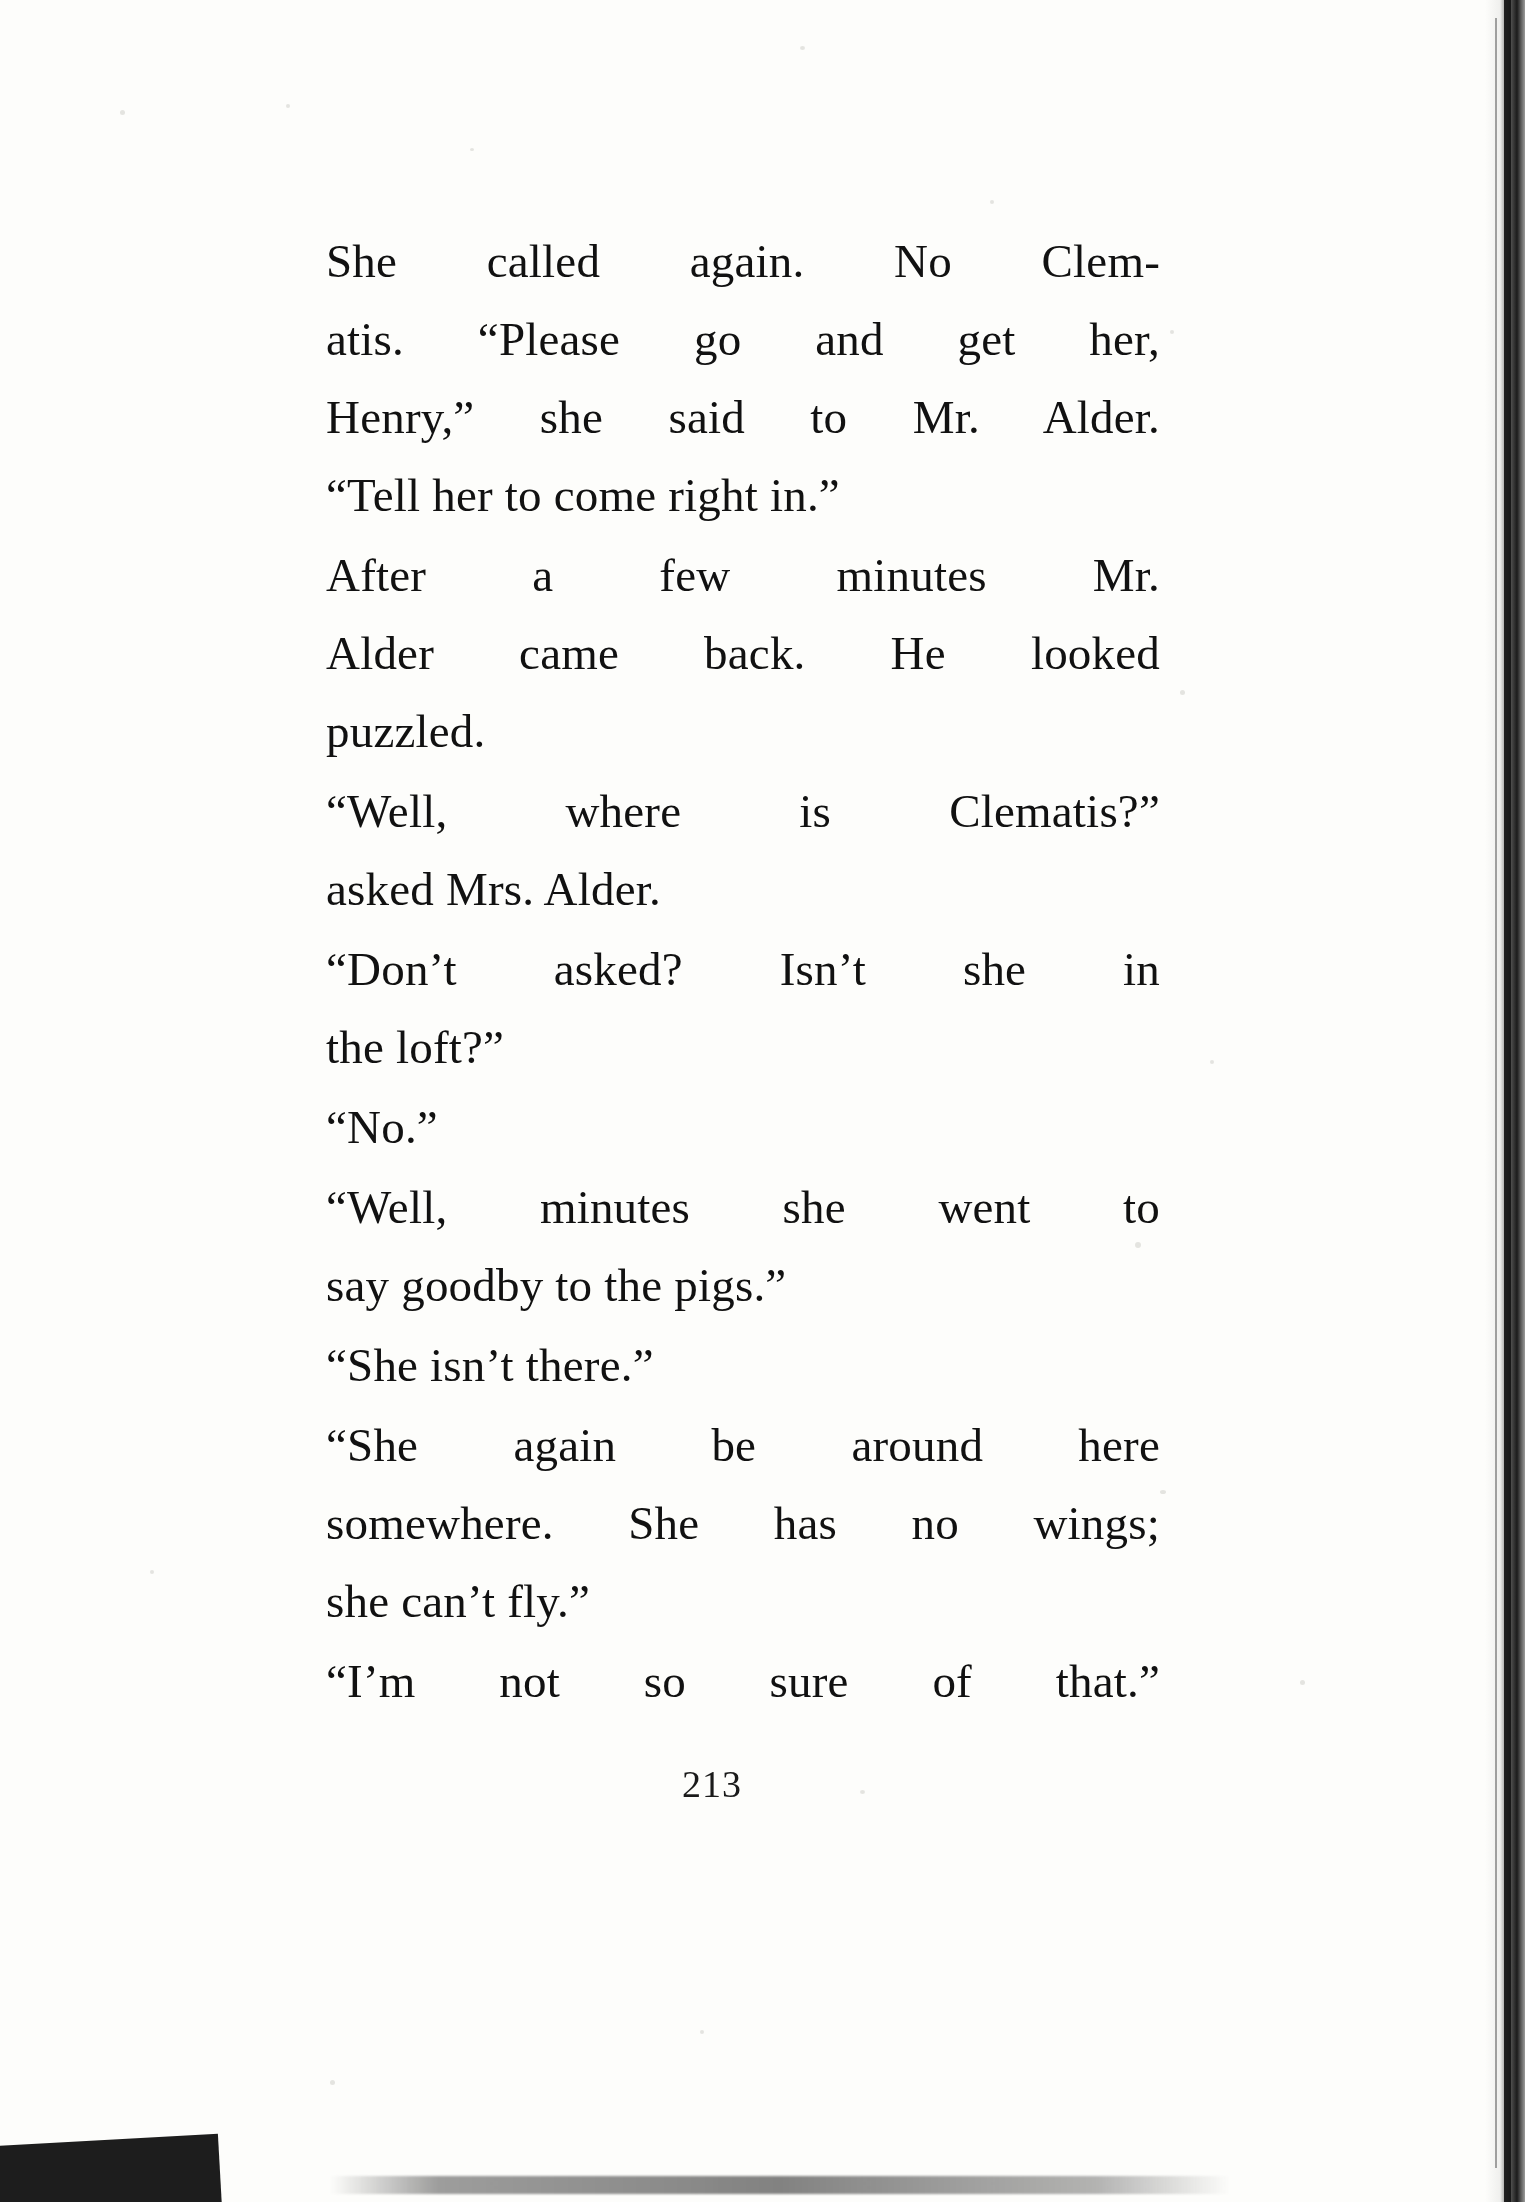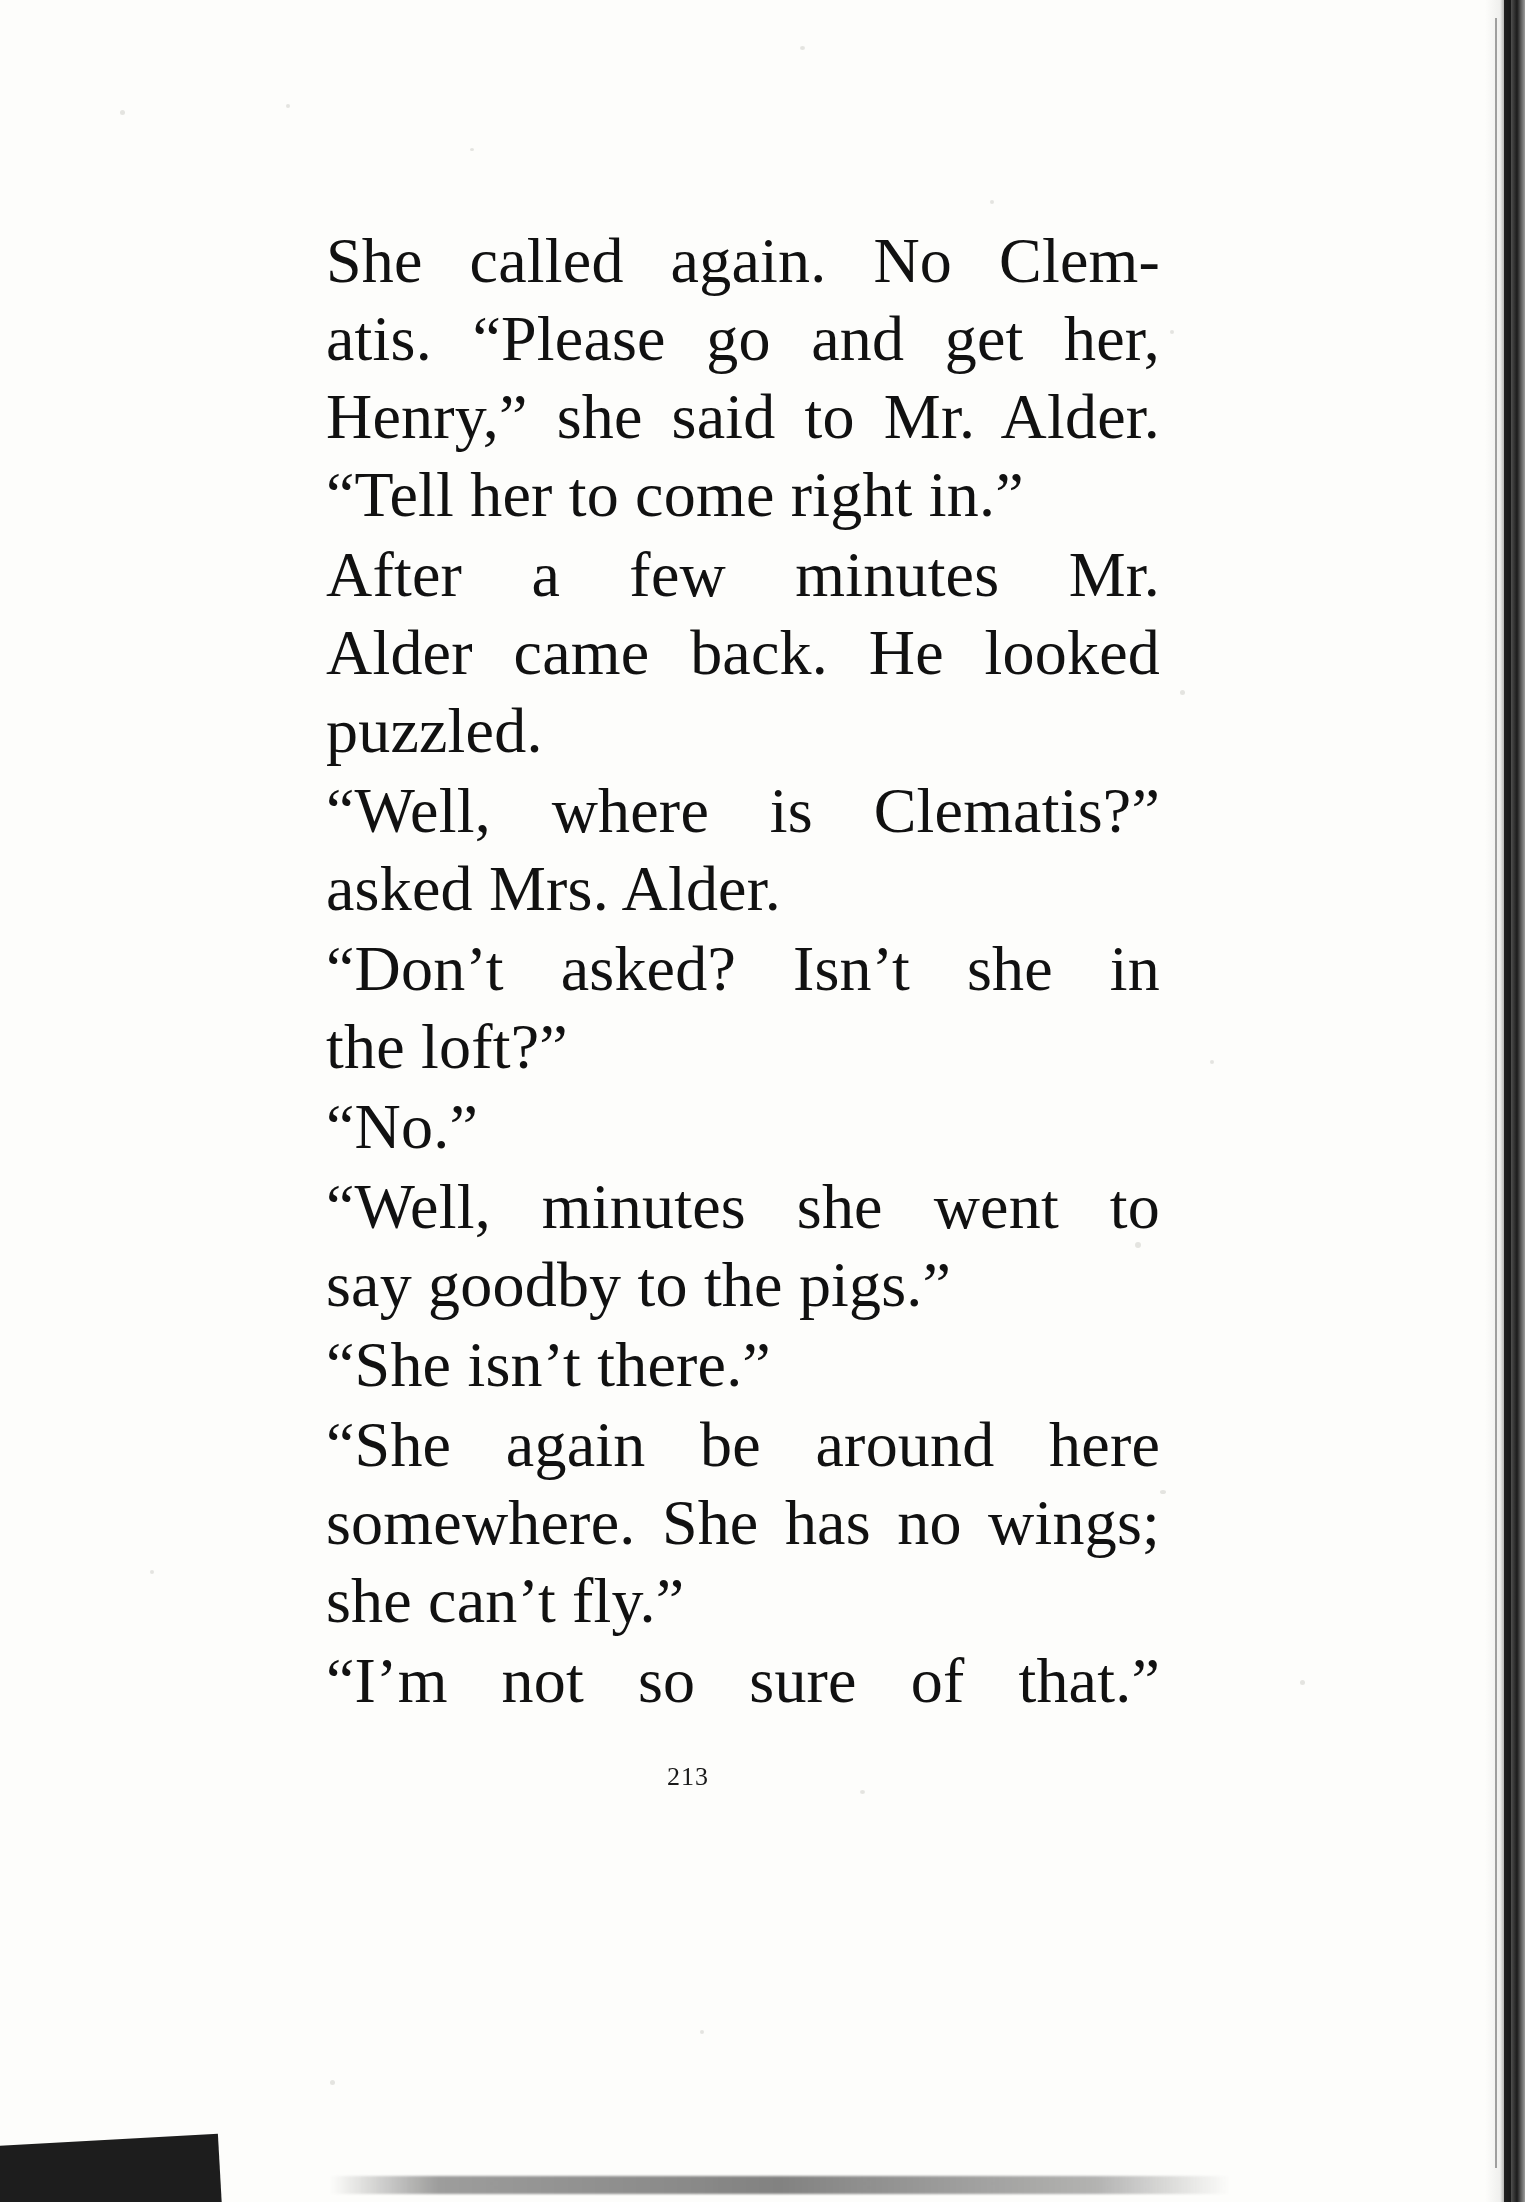--- a/index.html
+++ b/index.html
@@ -84,21 +84,21 @@
   
   #text-column {
     position: absolute;
     left: 248px;
     top: 222px;
     width: 912px;
   }
 
   .para {
     margin: 0 0 2px 0;
-    font-size: 64px;
+    font-size: 47px;
     line-height: 78px;
     color: #111111;
     text-align: justify;
     text-justify: inter-word;
     text-indent: 78px;
     letter-spacing: 0.2px;
     font-weight: 400;
   }
   
   .para > .line {
@@ -111,25 +111,25 @@
   .para > .line.l {
     text-align: center;
     text-align-last: left;
   }
   .para > .line.ind {
     text-indent: 78px;
   }
 
   #page-number {
     position: absolute;
-    left: 232px;
+    left: 256px;
     top: 1762px;
     width: 912px;
     text-align: center;
-    font-size: 26px;
+    font-size: 38px;
     letter-spacing: 1px;
     color: #1a1a1a;
   }
 </style>
 </head>
 <body>
 
 <div id="page-scan">
 
   <div id="text-column">

